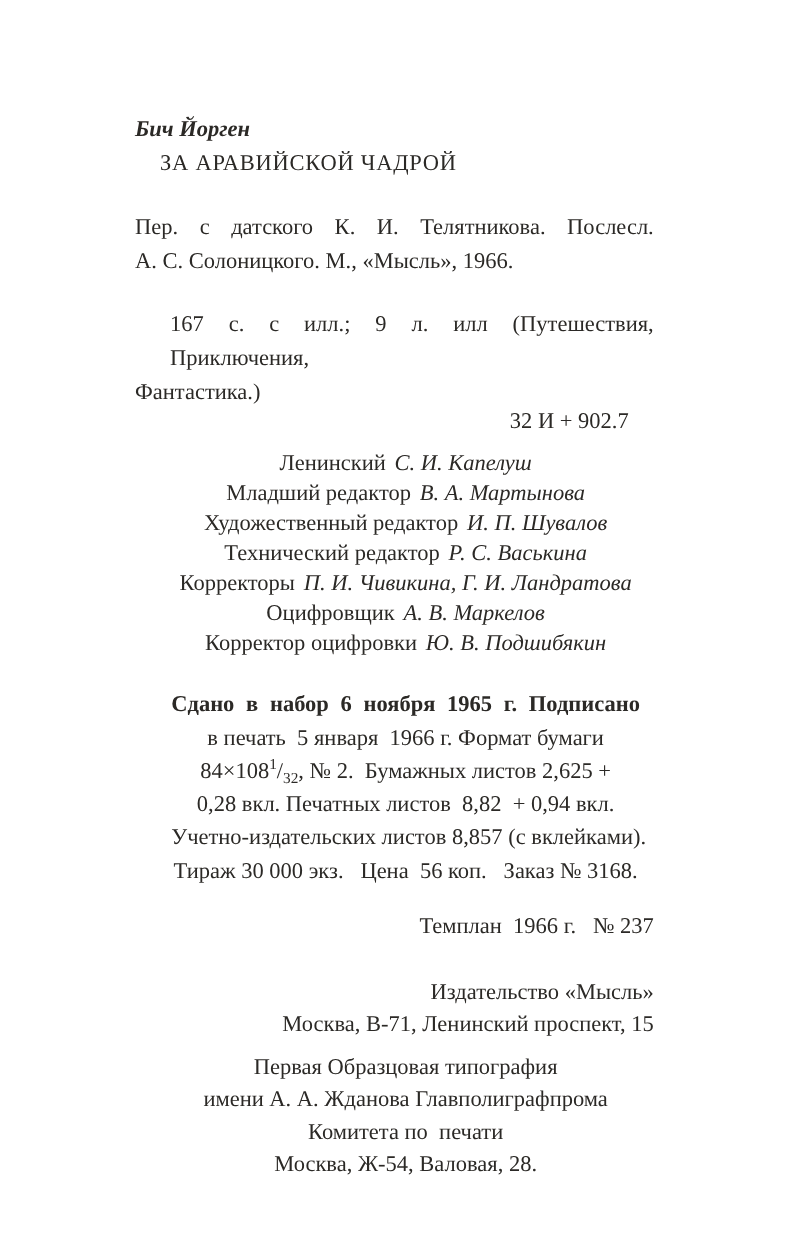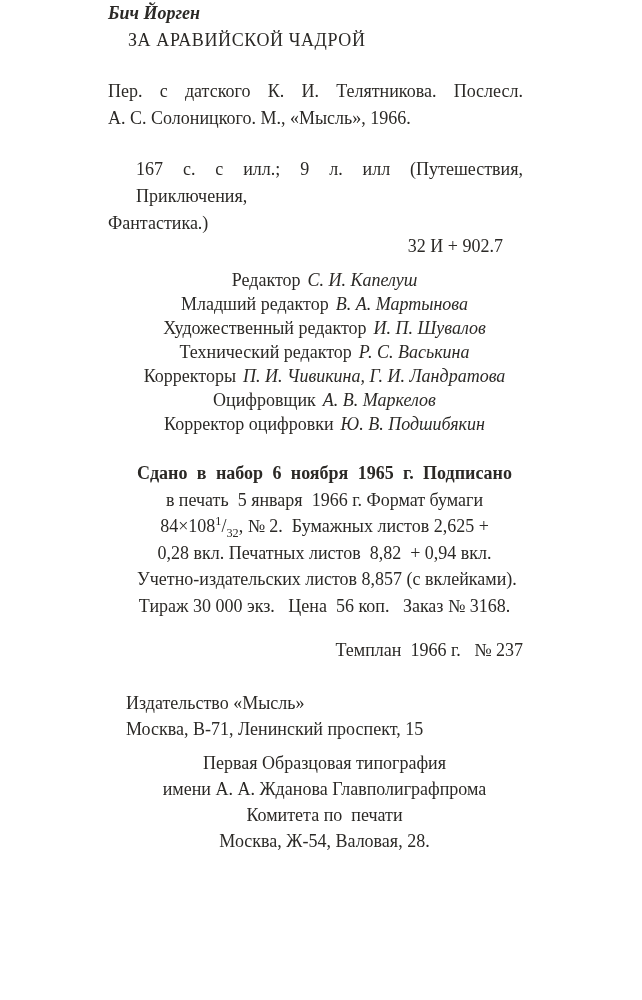--- a/index.html
+++ b/index.html
@@ -11,20 +11,21 @@
     width: 642px;
     height: 1000px;
     overflow: hidden;
     font-family: "Liberation Serif", "DejaVu Serif", serif;
     color: #2b2926;
   }
   .page {
     box-sizing: border-box;
     width: 642px;
     height: 1000px;
+    padding-top: 90px;
   }
   .content {
     margin-left: 108px;
     width: 415px;
     font-size: 18px;
   }
   
   .biblio { line-height: 27px; }
   .author-line {
     font-weight: bold;
@@ -87,21 +88,21 @@
     margin-top: 18px;
     margin-left: 18px;
     line-height: 27px;
     text-align: right;
     white-space: nowrap;
   }
   .publisher {
     margin-top: 26px;
     margin-left: 18px;
     line-height: 26px;
-    text-align: left;
+    text-align: right;
   }
   .publisher div { white-space: nowrap; }
   .printer {
     margin-top: 8px;
     margin-left: 18px;
     line-height: 26px;
     text-align: center;
   }
   .printer div { white-space: nowrap; }
 </style>
@@ -116,21 +117,21 @@
       <div class="title-line">ЗА АРАВИЙСКОЙ ЧАДРОЙ</div>
       <div class="just-line">Пер. с датского К. И. Телятникова. Послесл.</div>
       <div>А. С. Солоницкого. М., «Мысль», 1966.</div>
       <div class="just-line indent-line">167 с. с илл.; 9 л. илл (Путешествия, Приключения,</div>
       <div>Фантастика.)</div>
     </div>
     <div class="class-index">32 И + 902.7</div>
 
     <div class="staff">
       <div class="staff-row">
-        <span class="staff-label">Редактор</span><span class="staff-name">С. И. Капелуш</span>
+        <span class="staff-label">Ленинский</span><span class="staff-name">С. И. Капелуш</span>
       </div>
       <div class="staff-row">
         <span class="staff-label">Младший редактор</span><span class="staff-name">В. А. Мартынова</span>
       </div>
       <div class="staff-row">
         <span class="staff-label">Художественный редактор</span><span class="staff-name">И. П. Шувалов</span>
       </div>
       <div class="staff-row">
         <span class="staff-label">Технический редактор</span><span class="staff-name">Р. С. Васькина</span>
       </div>

